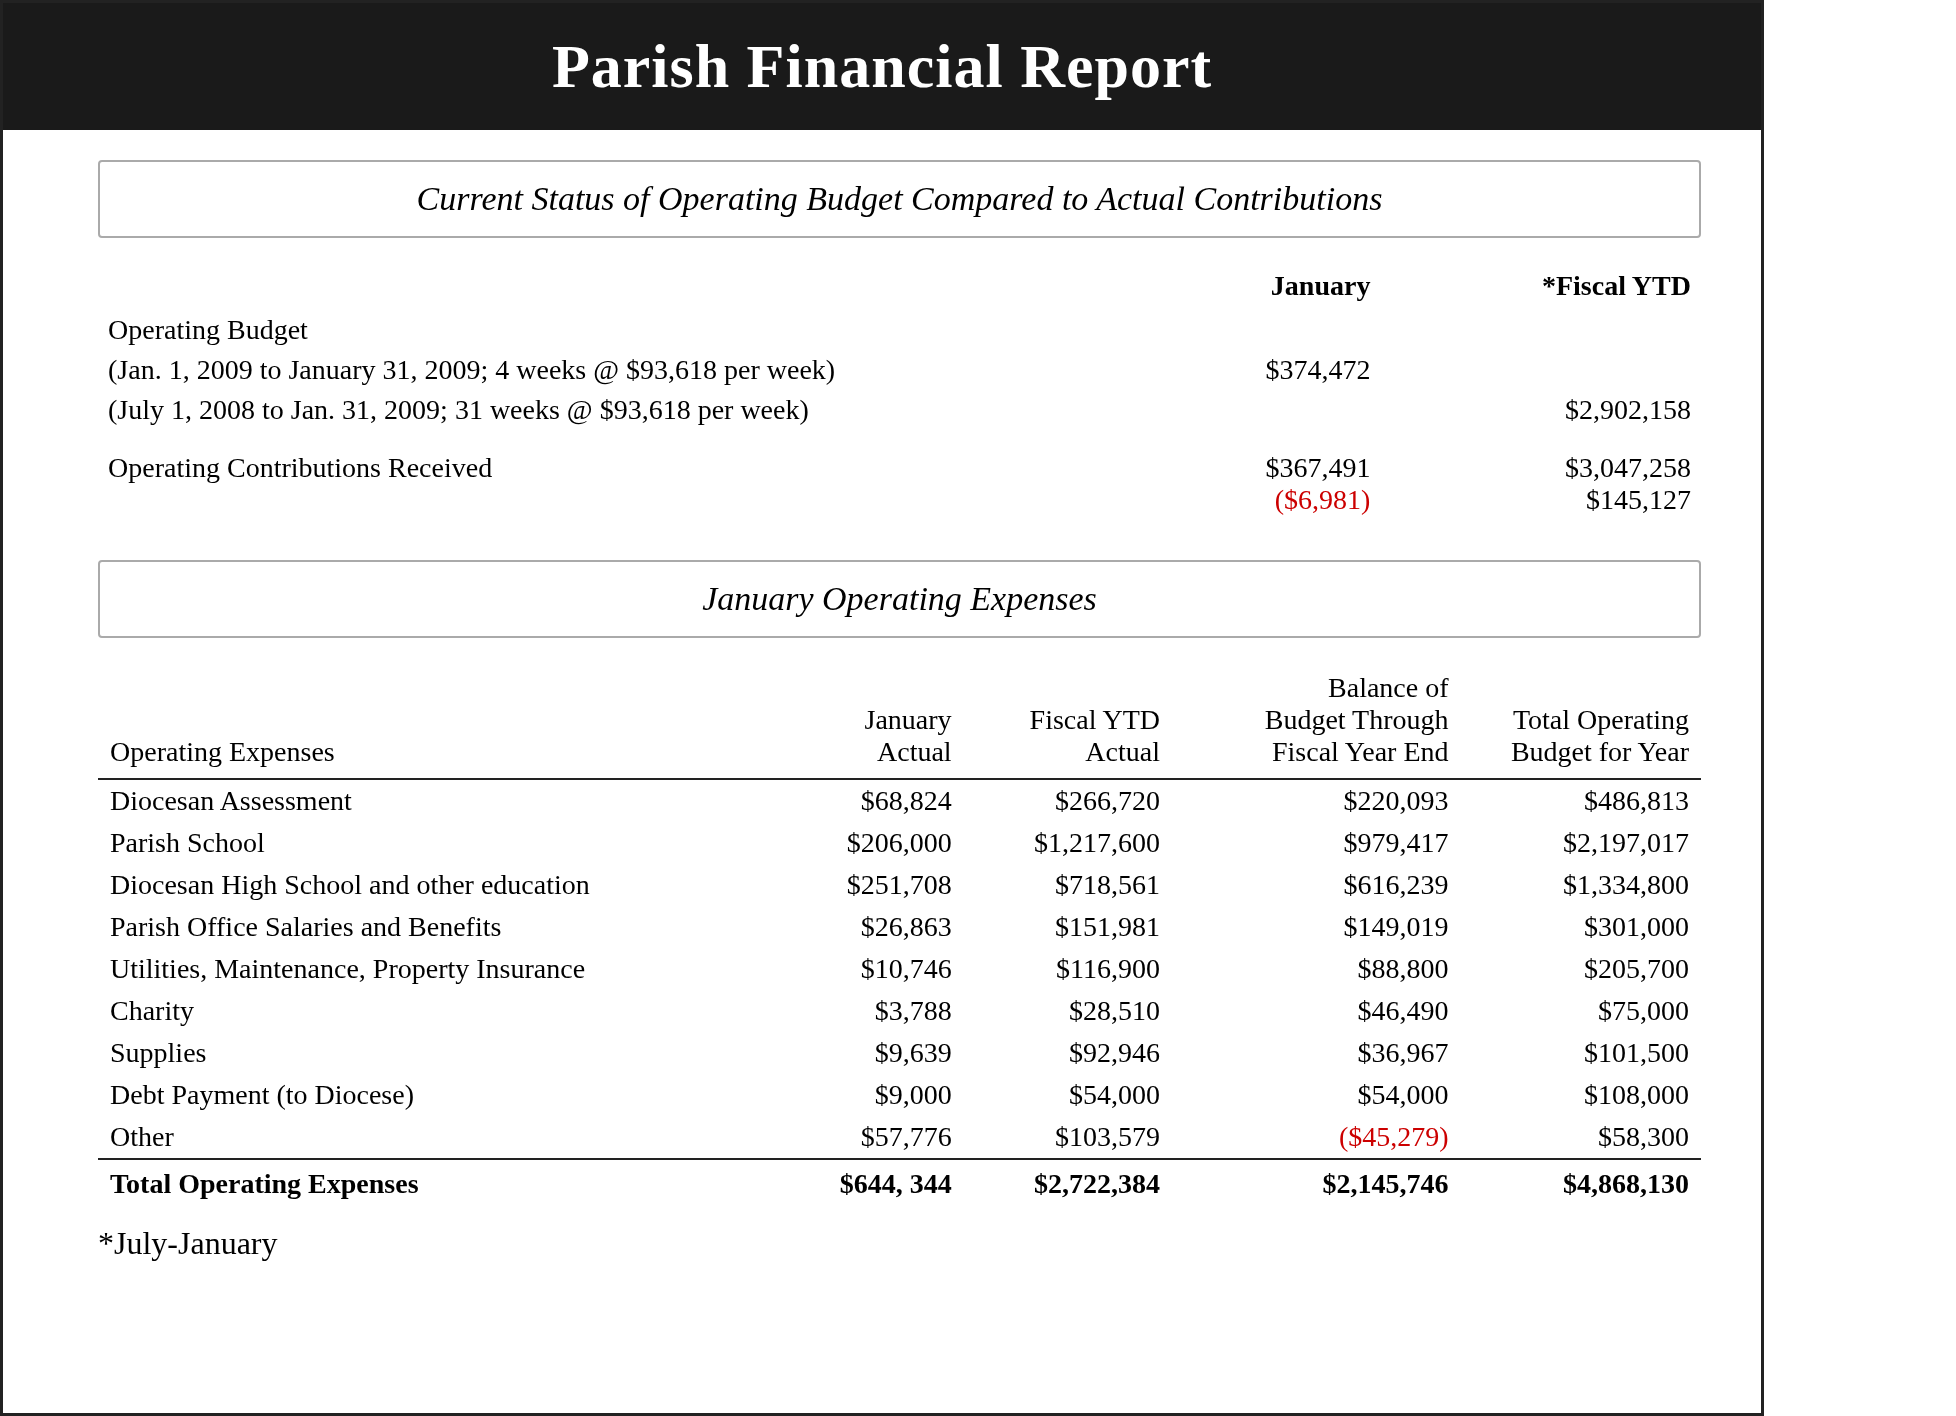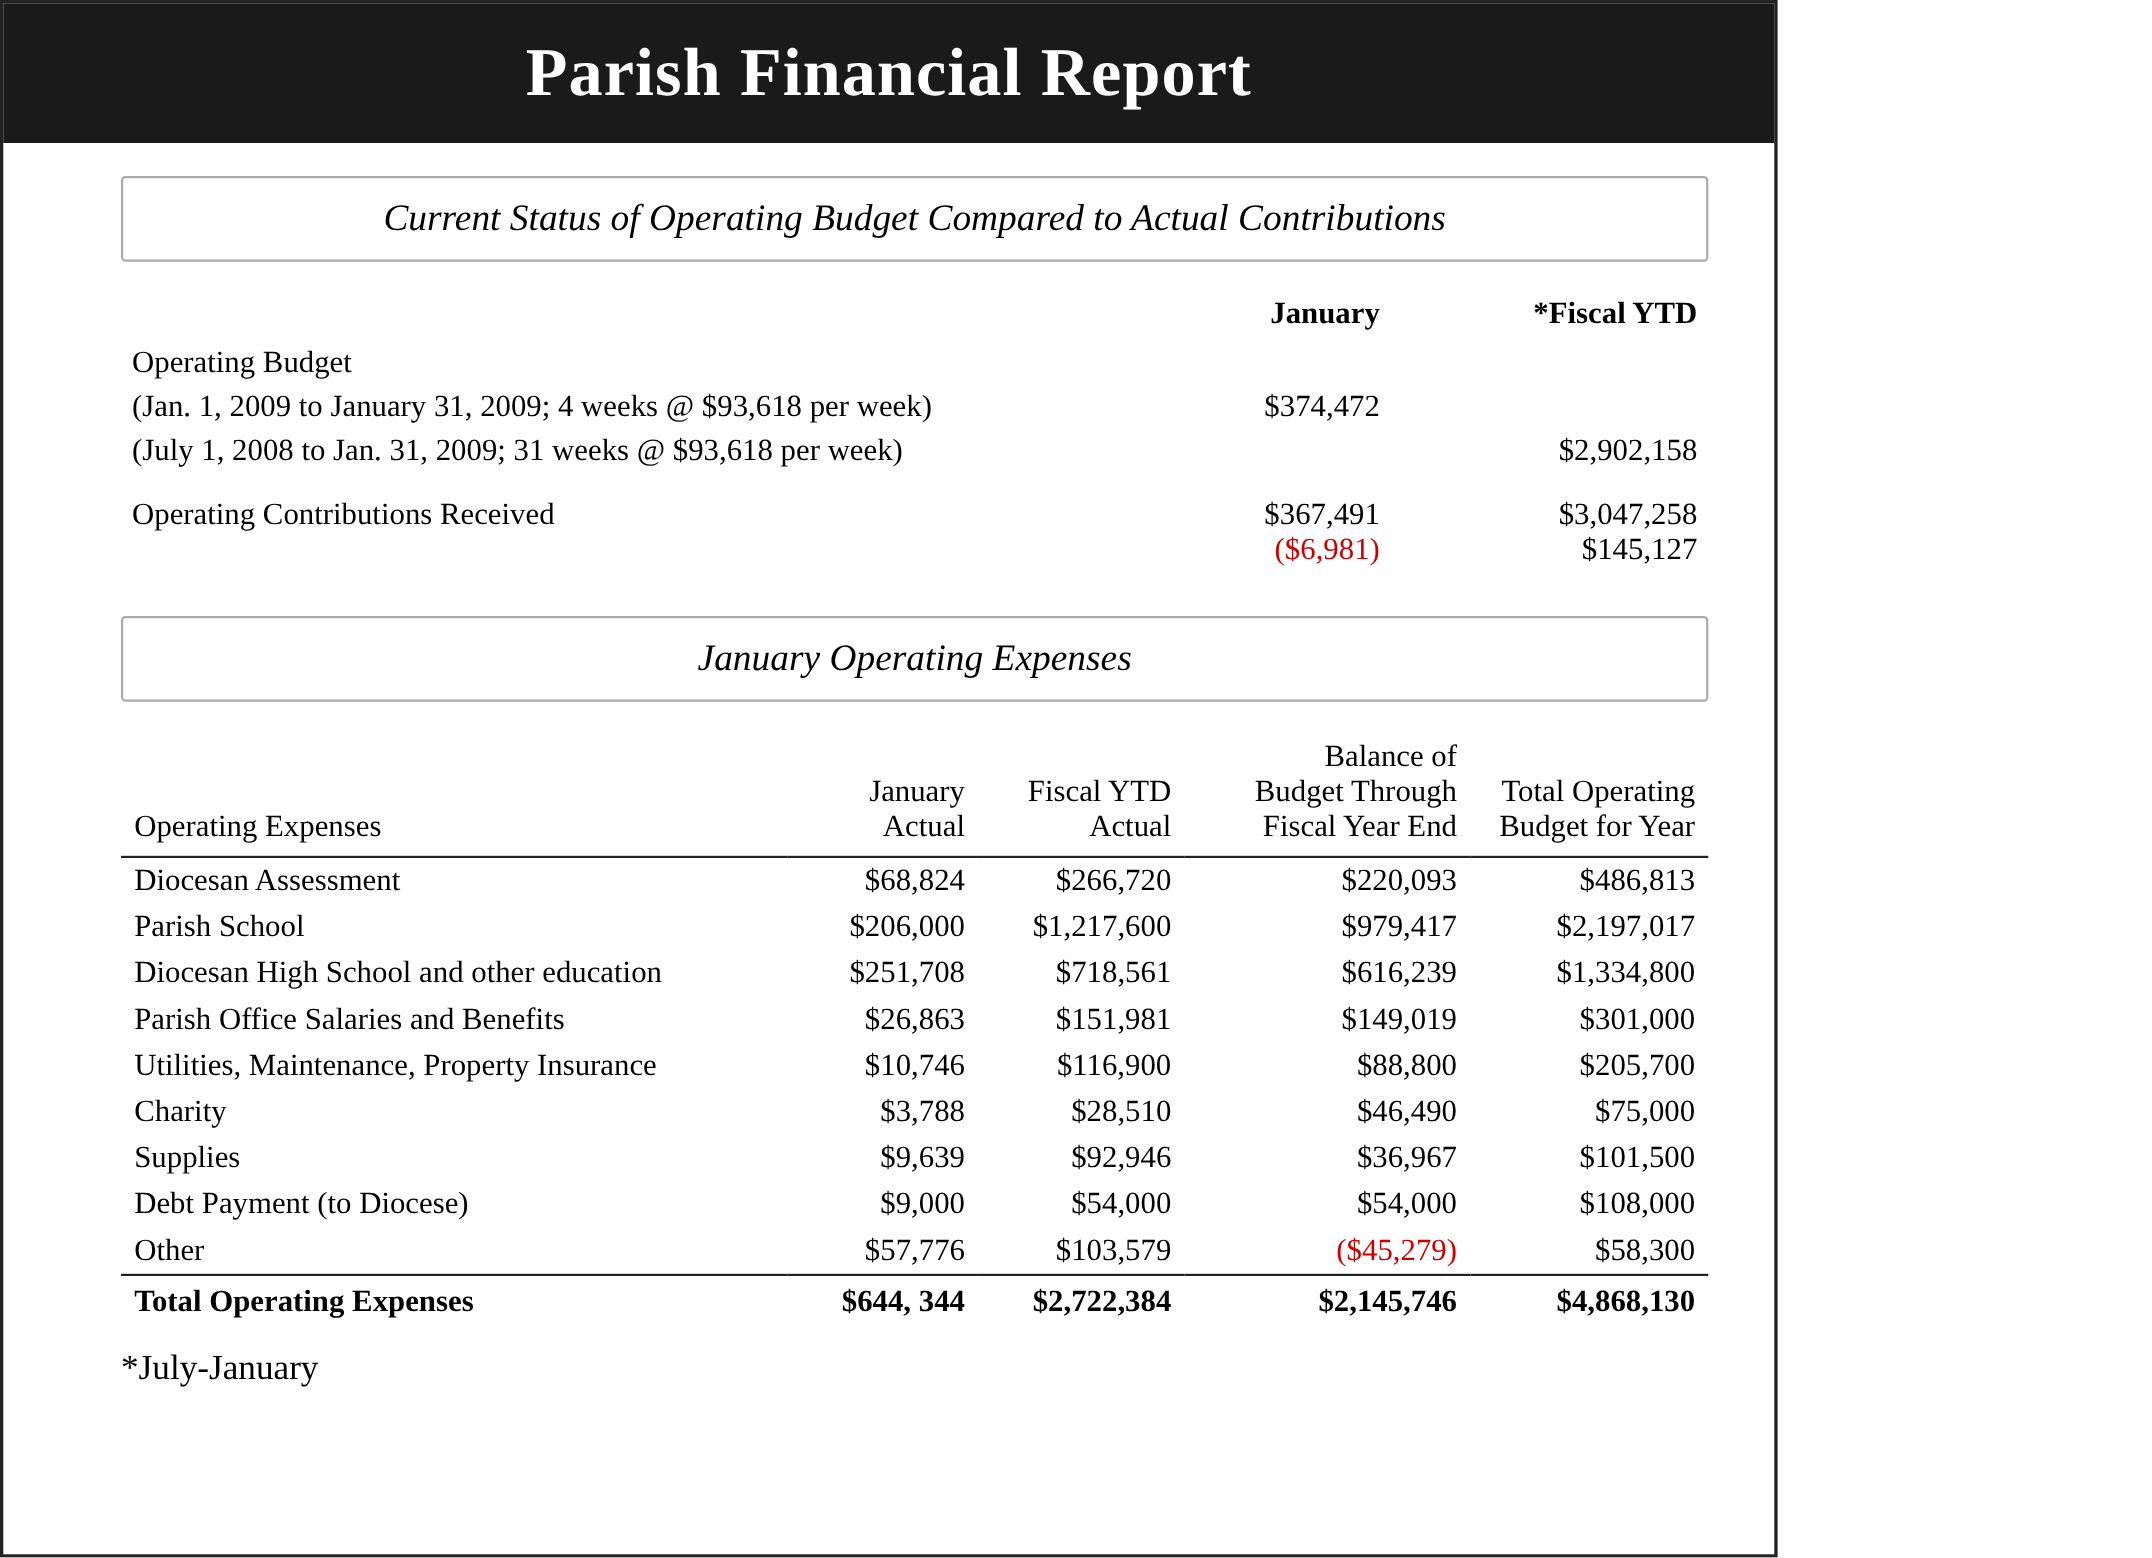--- a/index.html
+++ b/index.html
@@ -3,39 +3,38 @@
   <meta charset="utf-8">
   <style>
     * { margin: 0; padding: 0; box-sizing: border-box; }
     body {
       background: #fff;
       font-family: 'Times New Roman', Times, serif;
       width: 1956px;
       min-height: 1416px;
     }
     .page {
-      width: 1616px;
+      width: 1764px;
       min-height: 1416px;
       background: #fff;
       border: 3px solid #222;
     }
     .header {
       background: #1a1a1a;
       padding: 28px 40px;
       text-align: center;
     }
     .header h1 {
       color: #fff;
       font-size: 62px;
       font-weight: bold;
       letter-spacing: 1px;
     }
     .content {
       padding: 30px 60px 40px 95px;
-      margin-left: 12px;
     }
     .section-box {
       border: 2px solid #aaa;
       border-radius: 4px;
       padding: 18px 30px;
       margin-bottom: 28px;
       text-align: center;
     }
     .section-box h2 {
       font-size: 34px;

